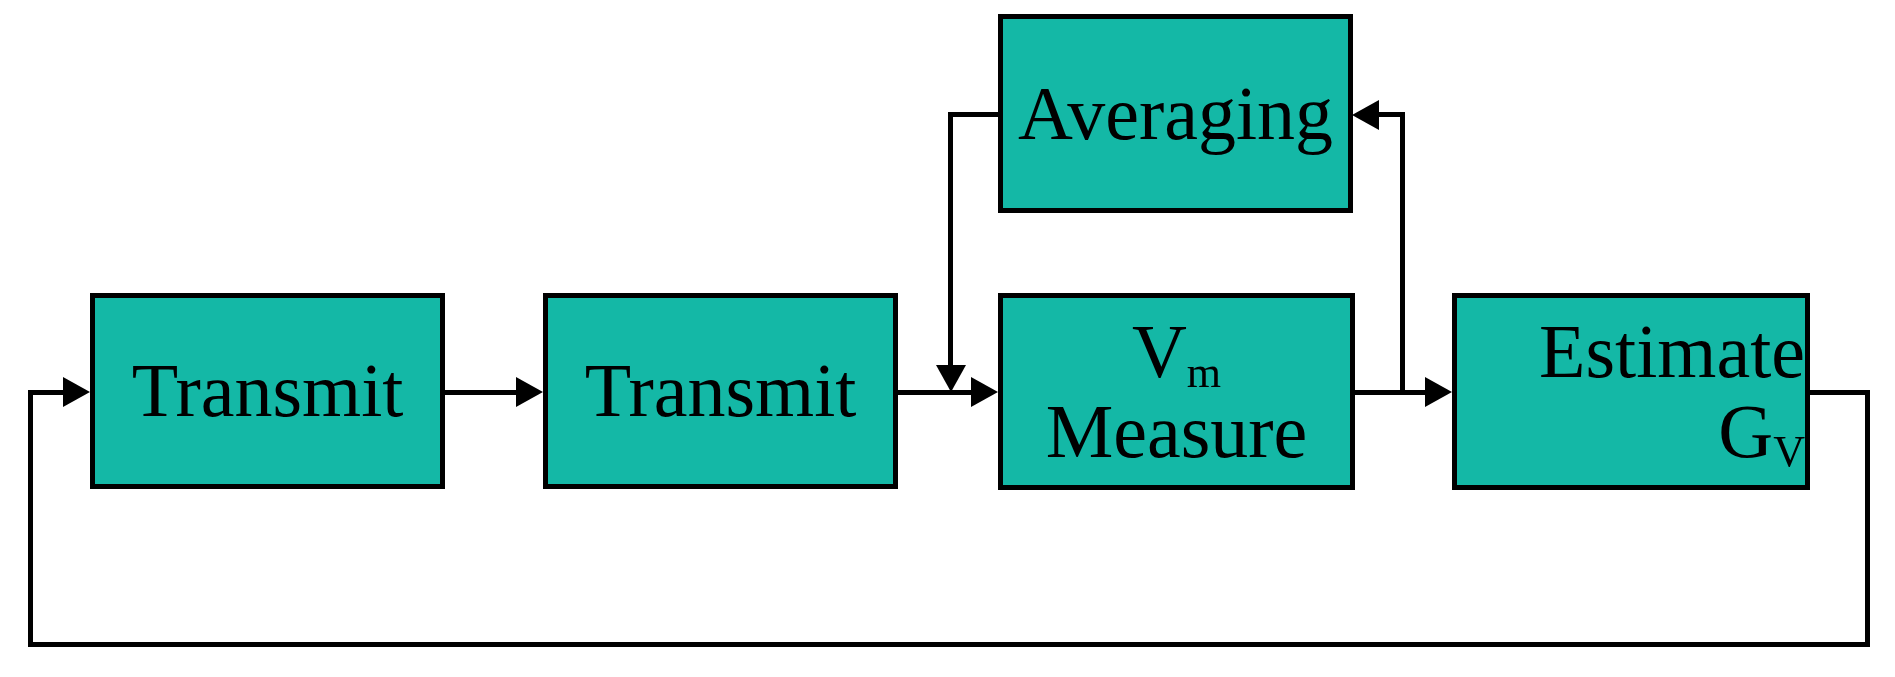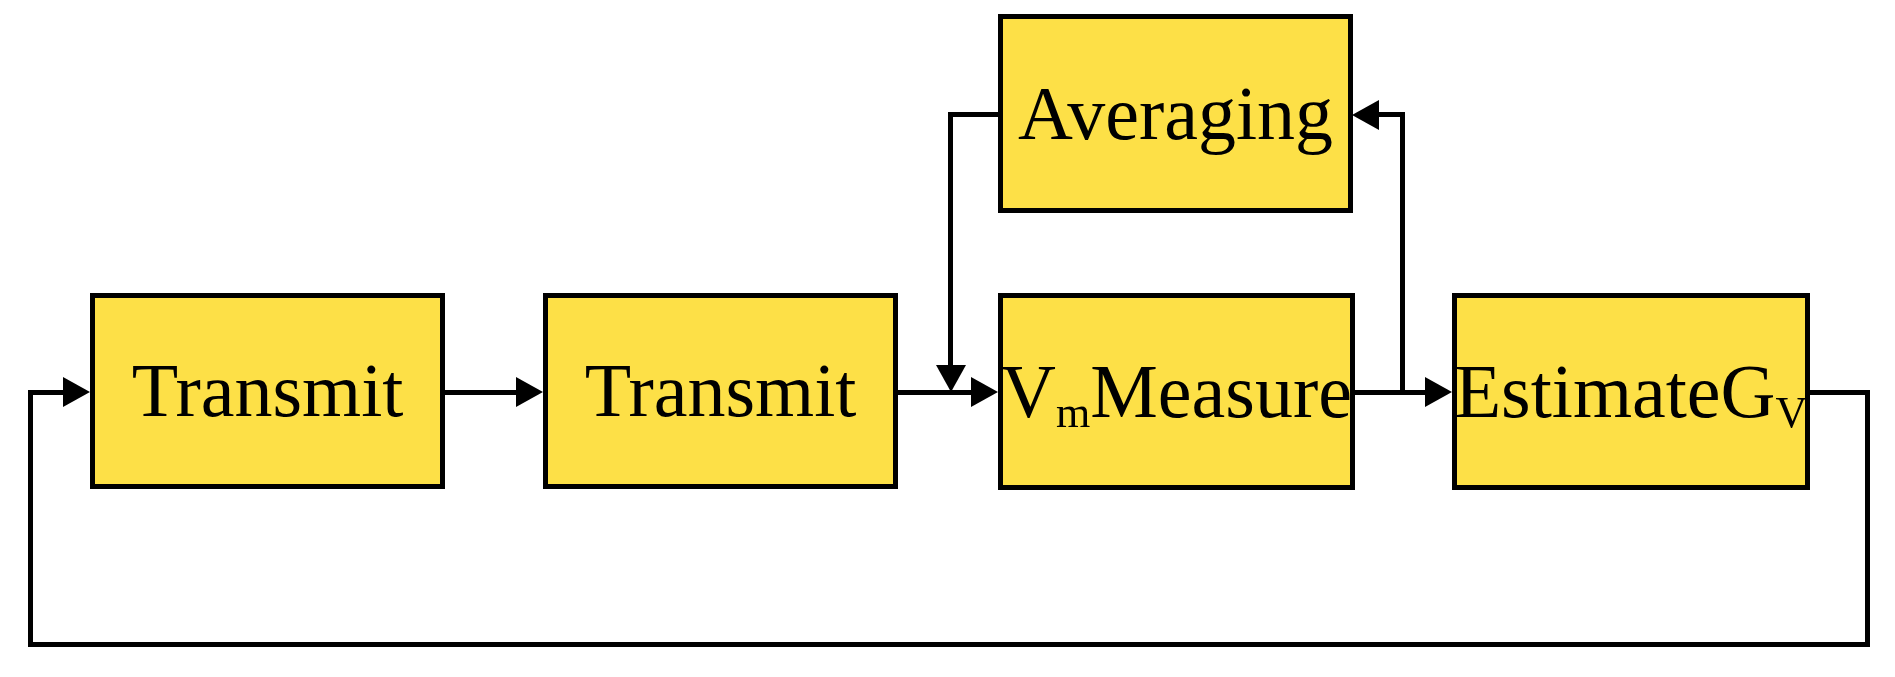--- a/index.html
+++ b/index.html
@@ -8,24 +8,24 @@
     width: 1895px;
     height: 677px;
     background: #ffffff;
     font-family: "Liberation Serif", "DejaVu Serif", serif;
     overflow: hidden;
   }
   .box {
     position: absolute;
     box-sizing: border-box;
     border: 5px solid #000000;
-    background: #fde047;
+    background: #14b8a6;
     color: #000000;
     display: flex;
-    flex-direction: row;
+    flex-direction: column;
     align-items: center;
     justify-content: center;
     text-align: center;
     font-size: 76px;
     line-height: 1.04;
     white-space: nowrap;
   }
   .box sub {
     font-size: 0.58em;
     line-height: 0;
@@ -69,21 +69,21 @@
 
   <div class="box" style="left:543px; top:293px; width:355px; height:196px;">
     <div>Transmit</div>
   </div>
 
   <div class="box" style="left:998px; top:293px; width:357px; height:197px;">
     <div><span>V</span><sub>m</sub></div>
     <div>Measure</div>
   </div>
 
-  <div class="box" style="left:1452px; top:293px; width:358px; height:197px;">
+  <div class="box" style="left:1452px; top:293px; width:358px; height:197px;align-items:flex-end;">
     <div>Estimate</div>
     <div><span>G</span><sub></sub><sub>V</sub></div>
   </div>
 
   <div class="box" style="left:998px; top:14px; width:355px; height:199px;">
     <div>Averaging</div>
   </div>
 
   <div class="line" style="left:445px; top:390px; width:75px; height:5px;"></div>
   <div class="arrow right" style="left:516px; top:377px;"></div>

